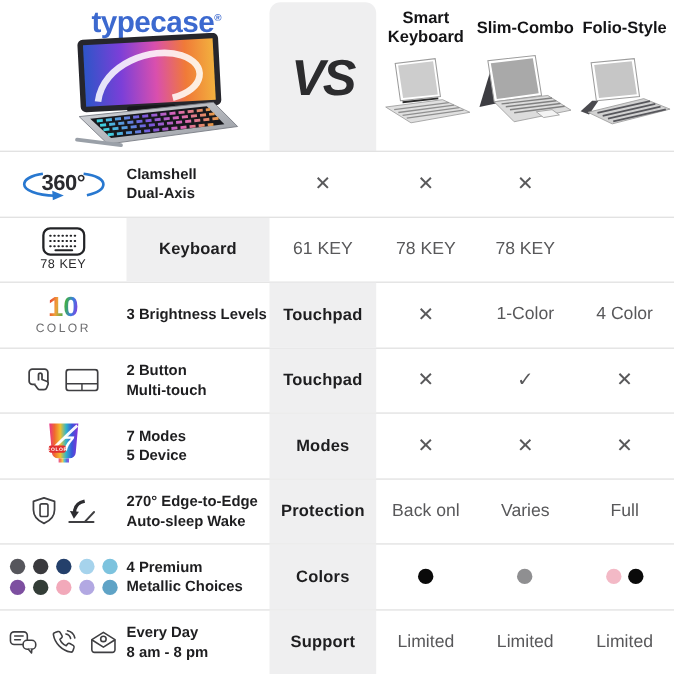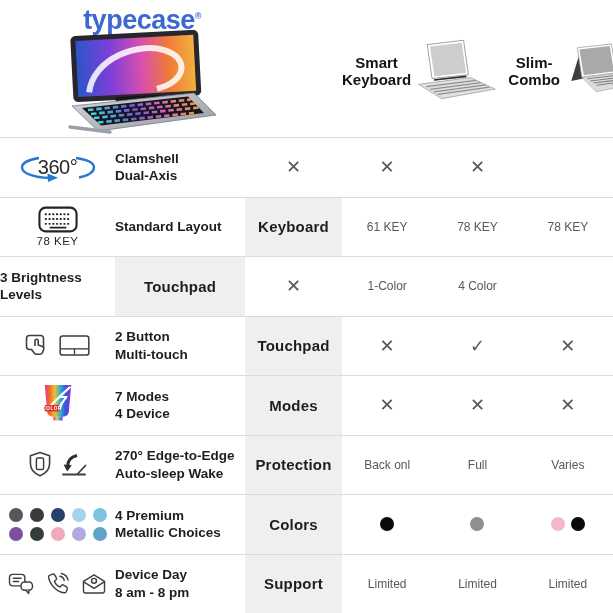--- a/index.html
+++ b/index.html
@@ -17,44 +17,44 @@
   .logo{position:absolute;left:0;top:5px;width:242px;padding-left:42px;text-align:center;
         font-size:27px;font-weight:bold;letter-spacing:-0.5px;color:#3c69cf;}
   .logo sup{font-size:9px;vertical-align:super;}
   .product-svg{position:absolute;left:44px;top:30px;width:178px;height:107px;}
 
   .vs-panel{position:absolute;left:245px;top:2px;width:97px;height:135px;background:var(--label_bg);
             border-radius:10px 10px 0 0;display:flex;align-items:center;justify-content:center;}
   .vs-text{font-size:46px;font-weight:bold;font-style:italic;color:#2c2c2e;letter-spacing:-2px;}
 
   .competitors{position:absolute;left:342px;top:0;width:271px;height:137px;display:grid;grid-template-columns:1fr 1fr 1fr;}
-  .comp-col{display:flex;flex-direction:row;align-items:center;}
+  .comp-col{display:flex;flex-direction:column;align-items:center;}
   .comp-name{height:40px;margin-top:6px;display:flex;flex-direction:column;justify-content:center;
              text-align:center;font-weight:bold;font-size:15px;line-height:1.12;color:#141416;}
   .comp-illus{width:88px;height:72px;margin-top:0px;}
 
   
   .table{position:absolute;top:137px;left:0;width:613px;}
   .row{display:grid;grid-template-columns:115px 130px 97px 1fr 1fr 1fr;height:59.5px;border-top:1px solid var(--grid_line);}
   .cell{display:flex;align-items:center;justify-content:center;}
   .icon-cell{flex-direction:column;}
   .text-cell{flex-direction:column;align-items:flex-start;justify-content:center;
              font-size:13.5px;font-weight:bold;color:var(--label_text);line-height:1.3;padding-right:2px;}
   .label-cell{background:var(--label_bg);font-weight:bold;font-size:15px;color:var(--label_text);letter-spacing:.2px;}
   .mark{font-size:18px;color:var(--mark);}
-  .vtext{font-size:12px;color:var(--value_text);}
+  .vtext{font-size:16px;color:var(--value_text);}
   .vdots{display:flex;gap:6px;}
   .vdot{width:14px;height:14px;border-radius:50%;}
   .swatch-grid{display:grid;grid-template-columns:repeat(5,14px);gap:5px 7px;}
   .swatch{width:14px;height:14px;border-radius:50%;}
 
   
   .rot{position:relative;width:80px;height:36px;display:flex;align-items:center;justify-content:center;}
   .rot svg{position:absolute;inset:0;width:80px;height:36px;}
-  .rot-text{position:relative;font-size:20px;font-weight:normal;color:#2a2a2e;letter-spacing:-0.5px;text-align:center;}
+  .rot-text{position:relative;font-size:20px;font-weight:bold;color:#2a2a2e;letter-spacing:-0.5px;text-align:center;}
   .kb{display:flex;flex-direction:column;align-items:center;gap:2px;}
   .kb-cap{font-size:11.5px;color:#2a2a2c;letter-spacing:.5px;}
   .bl{display:flex;flex-direction:column;align-items:center;line-height:1;}
   .bl-num{font-size:25px;font-weight:bold;
           background:linear-gradient(100deg,#e8392f 5%,#f0a23a 30%,#3fae4a 55%,#3a7de0 75%,#8a3ae0 95%);
           -webkit-background-clip:text;background-clip:text;color:transparent;}
   .bl-cap{font-size:11px;letter-spacing:2.2px;color:#6e6e70;margin-top:2px;}
   .dual{display:flex;gap:8px;align-items:center;}
   .support{display:flex;gap:11px;align-items:center;}
 </style>
@@ -95,20 +95,23 @@
         <polygon points="38,78 144,66.5 160,83 57,95.5" fill="#17181d"></polygon>
         <g stroke="url(#keys)" stroke-width="2.6" stroke-dasharray="5.5 2.8" fill="none" opacity="0.95">
           <path d="M44 80 L147 69.5"></path>
             <path d="M47 84 L151 73.5"></path>
           <path d="M50 88 L155 77.5"></path>
             <path d="M54 92.5 L150 83"></path>
         </g>
         <line x1="26" y1="97" x2="66" y2="102" stroke="#9aa0a8" stroke-width="3.4" stroke-linecap="round"></line>
       </svg>
     </div>
+    <div class="vs-panel">
+      <div class="vs-text">VS</div>
+    </div>
     <div class="competitors" id="competitors">
         <div class="comp-col">
           <div class="comp-name">
             <div>Smart</div>
             <div>Keyboard</div>
           </div>
   <svg class="comp-illus" viewBox="0 0 92 74">
     <polygon points="8,53 62,46 88,58 32,68" fill="#e0e0e0" stroke="#9c9c9c" stroke-width="0.8"></polygon>
     <g stroke="#8f8f8f" stroke-width="1.3">
       <path d="M16 55.5 L68 48.8"></path>
@@ -193,35 +196,38 @@
       <g stroke="#222326" stroke-width="1.9" stroke-linecap="round" stroke-dasharray="0.5 3.4">
         <path d="M8 8.5 H34"></path>
                 <path d="M8 13.5 H34"></path>
                 <path d="M8 18.5 H34"></path>
       </g>
       <path d="M13 22.5 H29" stroke="#222326" stroke-width="1.9" stroke-linecap="round"></path>
     </svg>
     <span class="kb-cap">78 KEY</span>
   </div>
 </div>
-        <div class="cell text-cell">
-          <div>Standard Layout</div>
-        </div>
         <div class="cell label-cell">Keyboard</div>
         <div class="cell value-cell">
           <span class="vtext">61 KEY</span>
         </div>
         <div class="cell value-cell">
           <span class="vtext">78 KEY</span>
         </div>
         <div class="cell value-cell">
           <span class="vtext">78 KEY</span>
         </div>
       </div>
       <div class="row">
+        <div class="cell icon-cell">
+  <div class="bl">
+    <span class="bl-num">10</span>
+    <span class="bl-cap">COLOR</span>
+  </div>
+</div>
         <div class="cell text-cell">
           <div>3 Brightness Levels</div>
         </div>
         <div class="cell label-cell">Touchpad</div>
         <div class="cell value-cell">
           <span class="mark">✕</span>
         </div>
         <div class="cell value-cell">
           <span class="vtext">1-Color</span>
         </div>
@@ -276,21 +282,21 @@
       <path d="M5 29 C13 21 23 11 31 4" stroke="#fff" stroke-width="2.6" fill="none" opacity="0.95"></path>
       <text x="22" y="27" font-size="19" font-weight="bold" font-style="italic" fill="#fff" text-anchor="middle">7</text>
       <rect x="3.5" y="23" width="16.5" height="7" rx="2" fill="#e02f2f"></rect>
       <text x="11.7" y="28.3" font-size="4.8" font-weight="bold" fill="#fff" text-anchor="middle" letter-spacing="0.6">COLOR</text>
       <rect x="13" y="35.5" width="10" height="4" fill="url(#gmodes)" opacity="0.85"></rect>
     </svg>
   </div>
 </div>
         <div class="cell text-cell">
           <div>7 Modes</div>
-          <div>4 Device</div>
+          <div>5 Device</div>
         </div>
         <div class="cell label-cell">Modes</div>
         <div class="cell value-cell">
           <span class="mark">✕</span>
         </div>
         <div class="cell value-cell">
           <span class="mark">✕</span>
         </div>
         <div class="cell value-cell">
           <span class="mark">✕</span>
@@ -313,24 +319,24 @@
 </div>
         <div class="cell text-cell">
           <div>270° Edge-to-Edge</div>
           <div>Auto-sleep Wake</div>
         </div>
         <div class="cell label-cell">Protection</div>
         <div class="cell value-cell">
           <span class="vtext">Back onl</span>
         </div>
         <div class="cell value-cell">
+          <span class="vtext">Varies</span>
+        </div>
+        <div class="cell value-cell">
           <span class="vtext">Full</span>
-        </div>
-        <div class="cell value-cell">
-          <span class="vtext">Varies</span>
         </div>
       </div>
       <div class="row">
         <div class="cell icon-cell">
           <div class="swatch-grid">
             <span class="swatch" style="background: rgb(86, 86, 92);"></span>
             <span class="swatch" style="background: rgb(58, 58, 62);"></span>
             <span class="swatch" style="background: rgb(36, 64, 107);"></span>
             <span class="swatch" style="background: rgb(166, 211, 236);"></span>
             <span class="swatch" style="background: rgb(125, 195, 222);"></span>
@@ -379,21 +385,21 @@
       <path d="M17 1.5 a9 9 0 0 1 7 6.8"></path>
     </svg>
     <svg viewBox="0 0 27 23" width="26" height="22" fill="none" stroke="#3f3f42" stroke-width="1.5" stroke-linecap="round" stroke-linejoin="round">
       <path d="M2.5 8.8 L13.5 2 L24.5 8.8 V18.5 a2.5 2.5 0 0 1 -2.5 2.5 H5 a2.5 2.5 0 0 1 -2.5 -2.5 Z"></path>
       <path d="M2.8 9.2 L13.5 16 L24.2 9.2"></path>
       <circle cx="13.5" cy="8.2" r="2.6"></circle>
     </svg>
   </div>
 </div>
         <div class="cell text-cell">
-          <div>Device Day</div>
+          <div>Every Day</div>
           <div>8 am - 8 pm</div>
         </div>
         <div class="cell label-cell">Support</div>
         <div class="cell value-cell">
           <span class="vtext">Limited</span>
         </div>
         <div class="cell value-cell">
           <span class="vtext">Limited</span>
         </div>
         <div class="cell value-cell">

